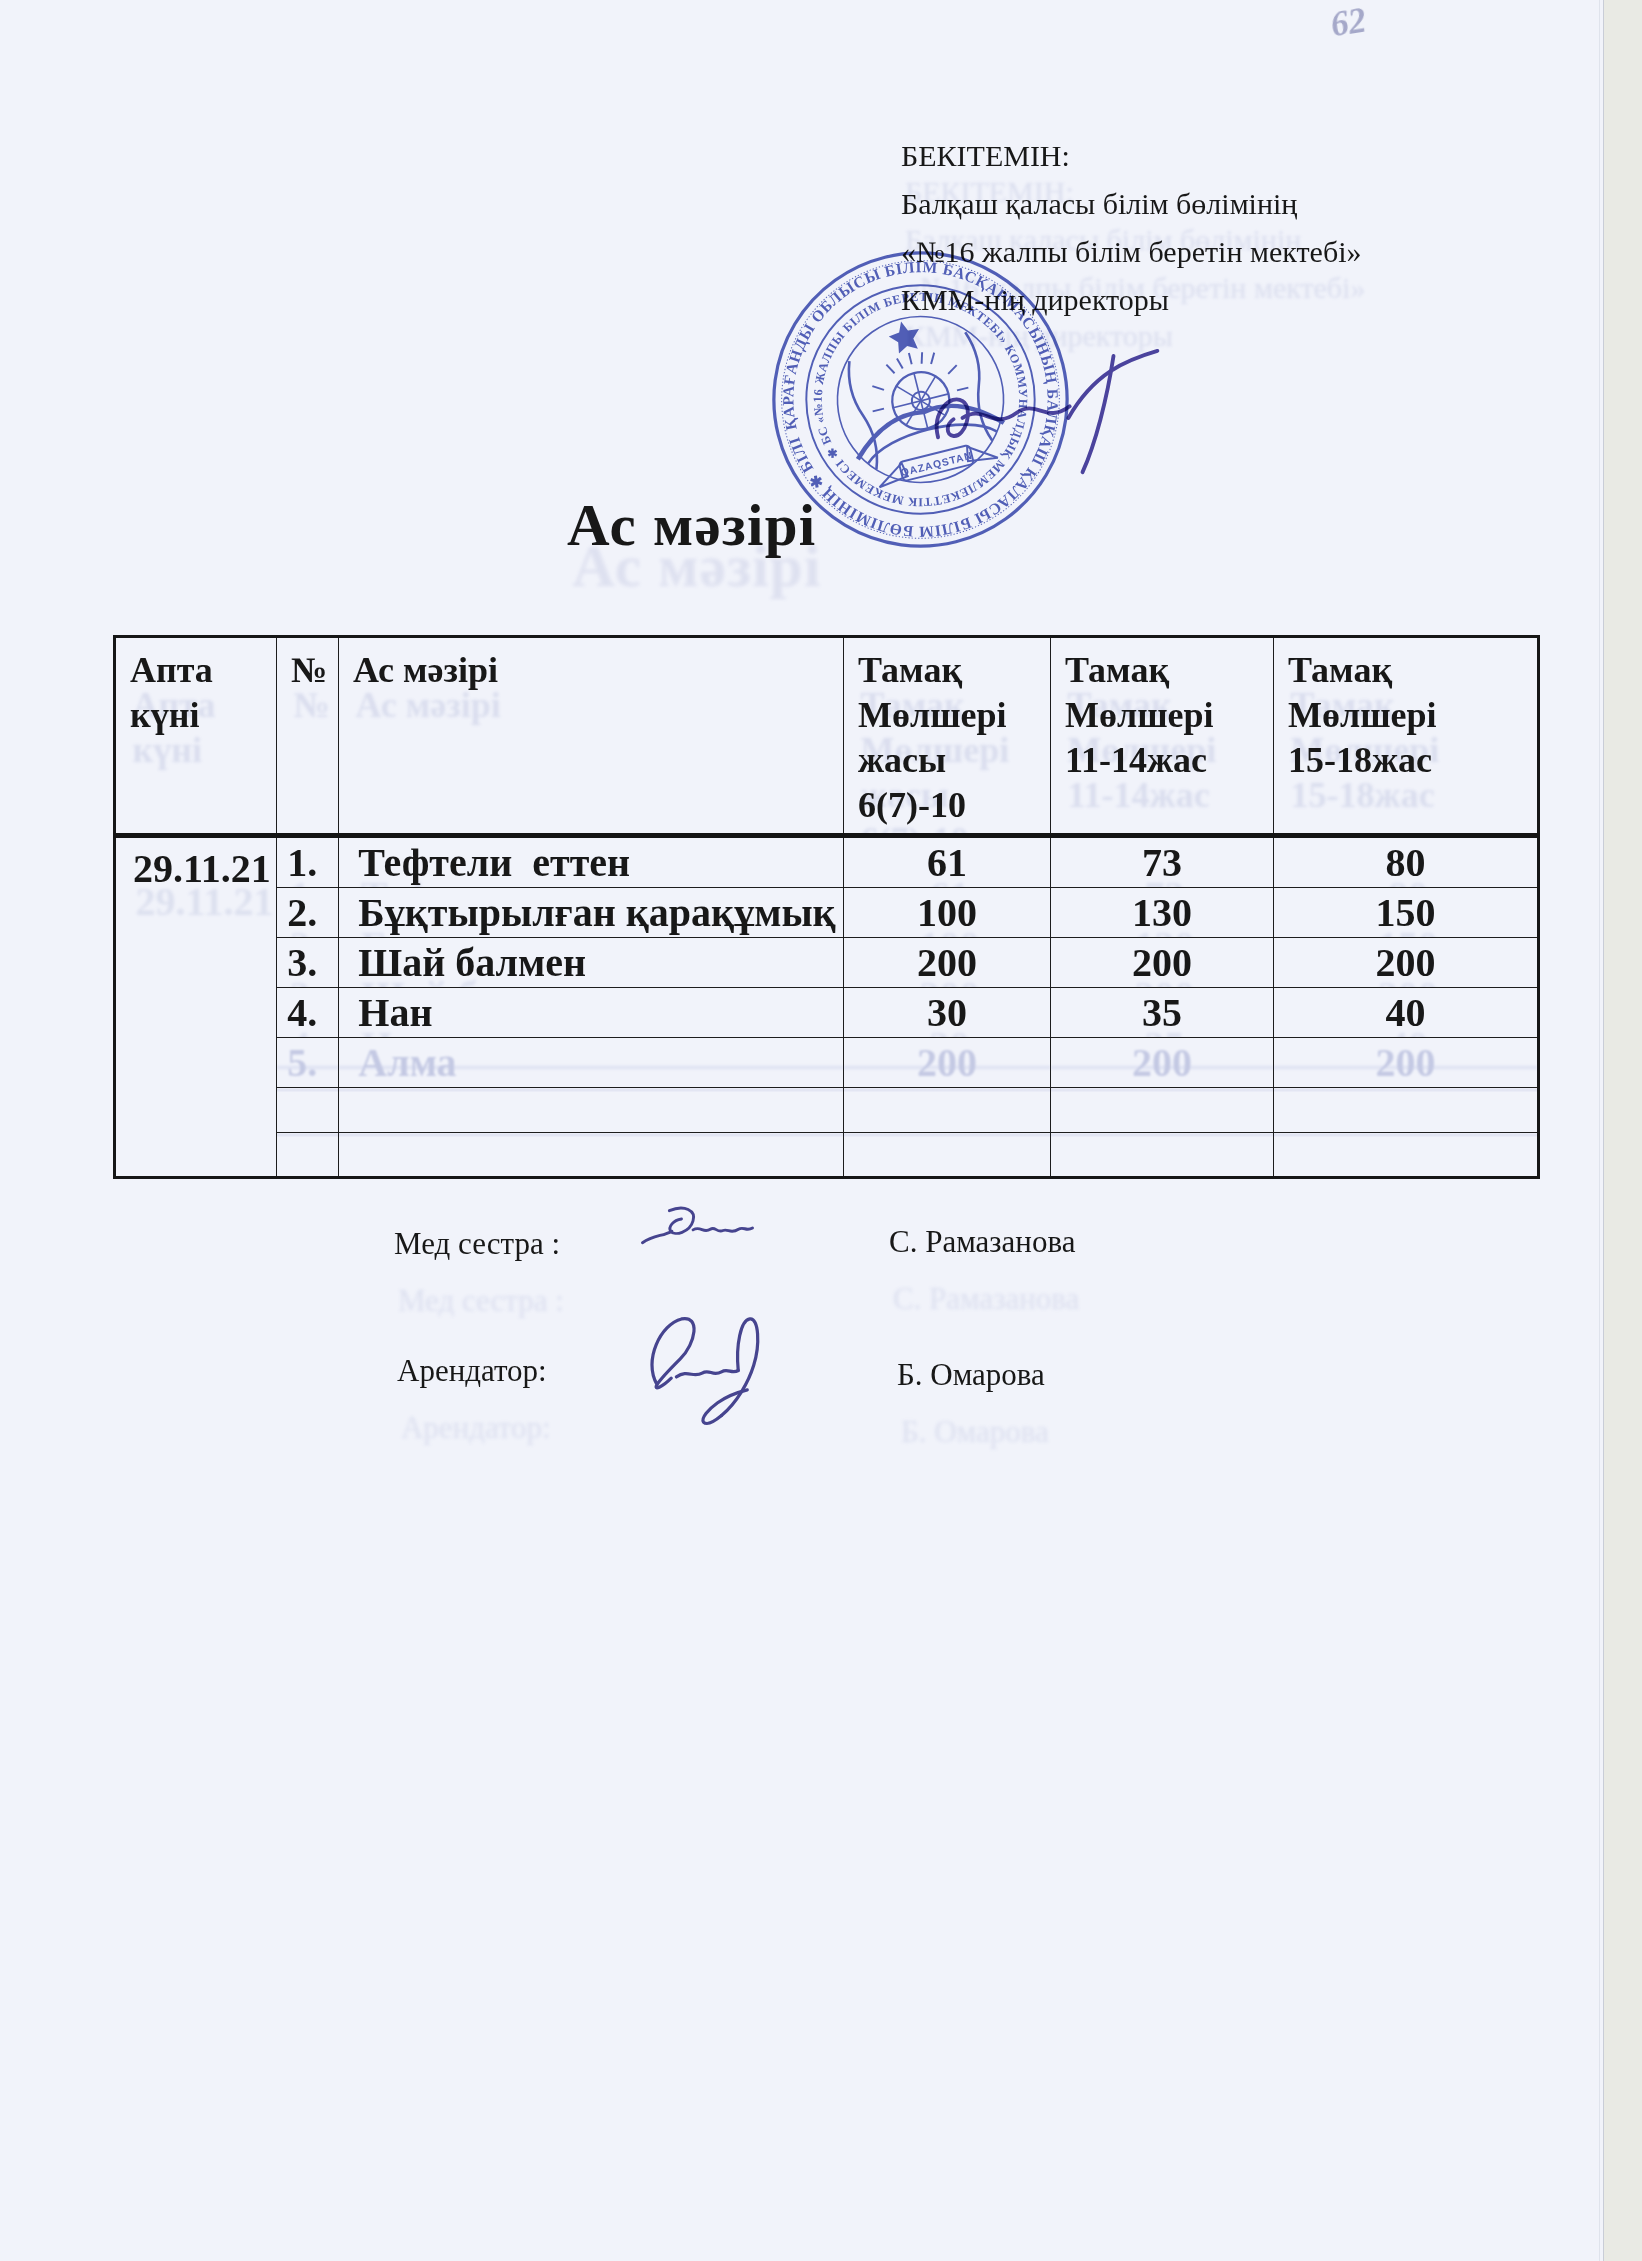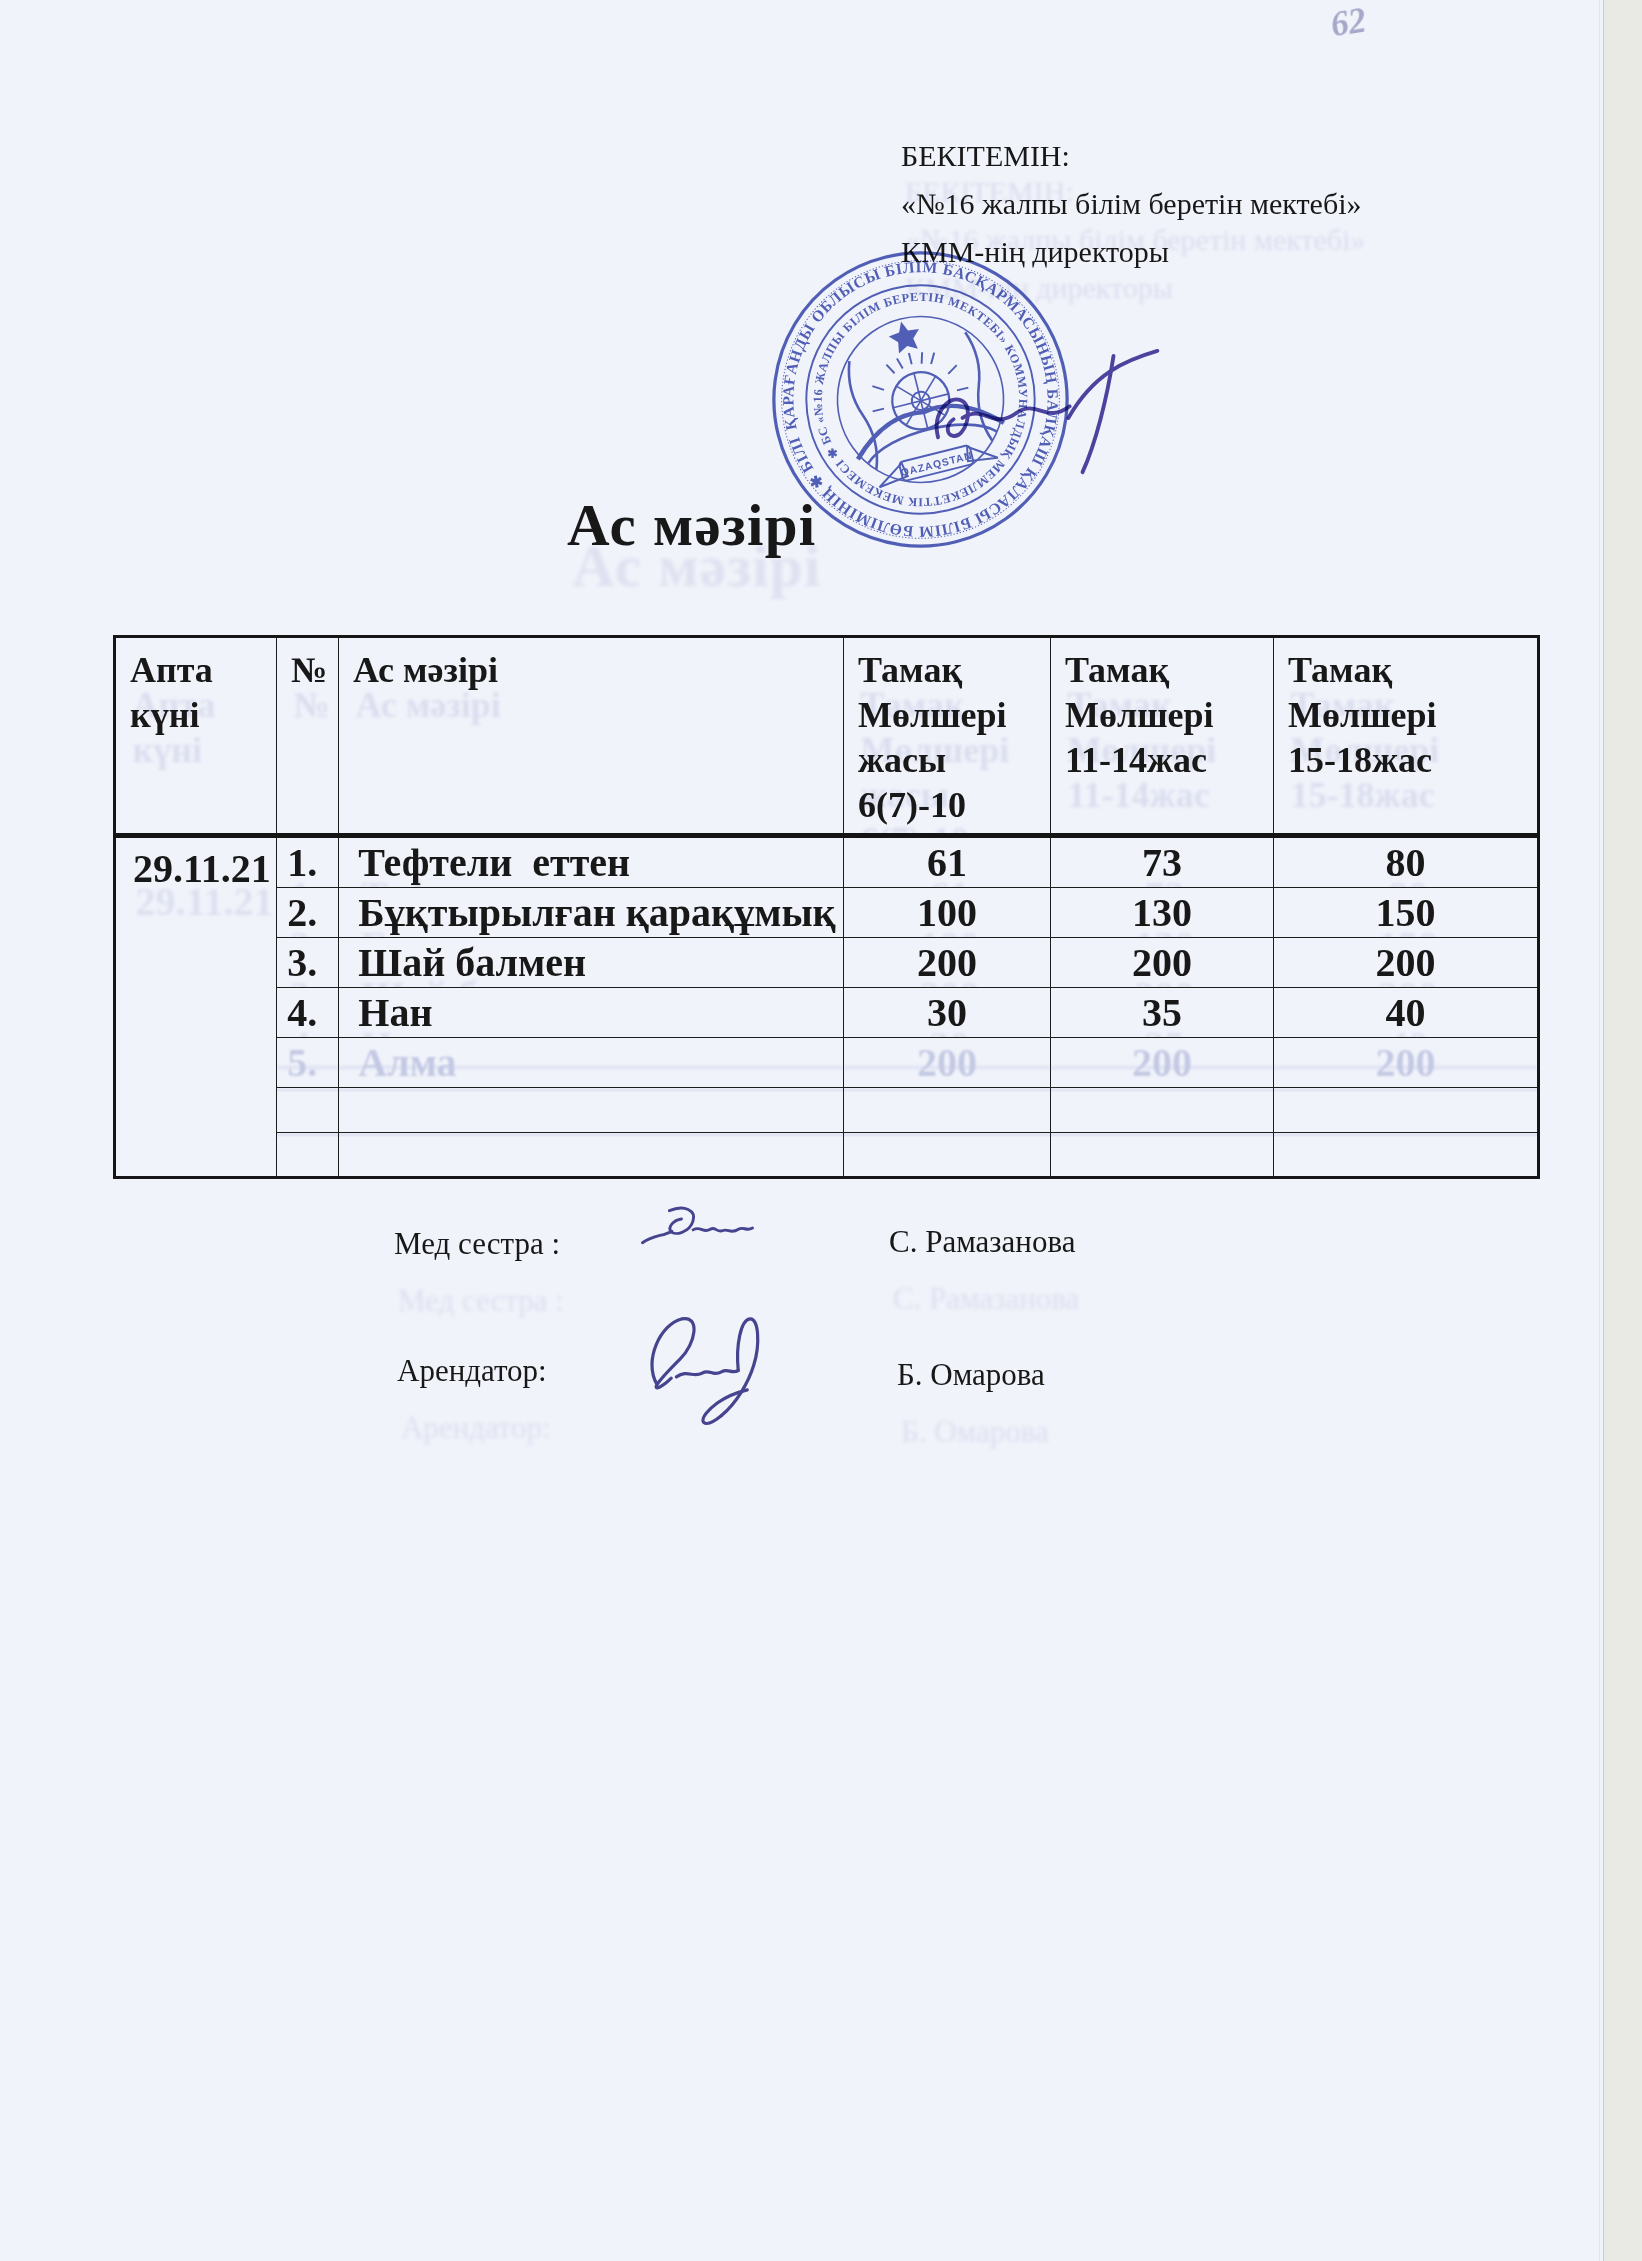--- a/index.html
+++ b/index.html
@@ -105,20 +105,21 @@
 
 <div class="sheet">
 
   <div class="scan-edge-line"></div>
   <div class="scan-edge"></div>
 
   <div class="corner-note">62</div>
 
   <div class="approval">
     <div>БЕКІТЕМІН:</div>
+    <div>Балқаш қаласы білім бөлімінің</div>
     <div>«№16 жалпы білім беретін мектебі»</div>
     <div>КММ-нің директоры</div>
   </div>
 
   <svg class="stamp" viewBox="0 0 464 464">
     <g transform="rotate(-14 232 232)" stroke="#4656b4" fill="none">
       <circle cx="232" cy="232" r="226" stroke-width="5"></circle>
       <circle cx="232" cy="232" r="214" stroke-width="1.5" stroke-dasharray="2 3"></circle>
       <circle cx="232" cy="232" r="176" stroke-width="3"></circle>
       <circle cx="232" cy="232" r="128" stroke-width="2.5"></circle>

